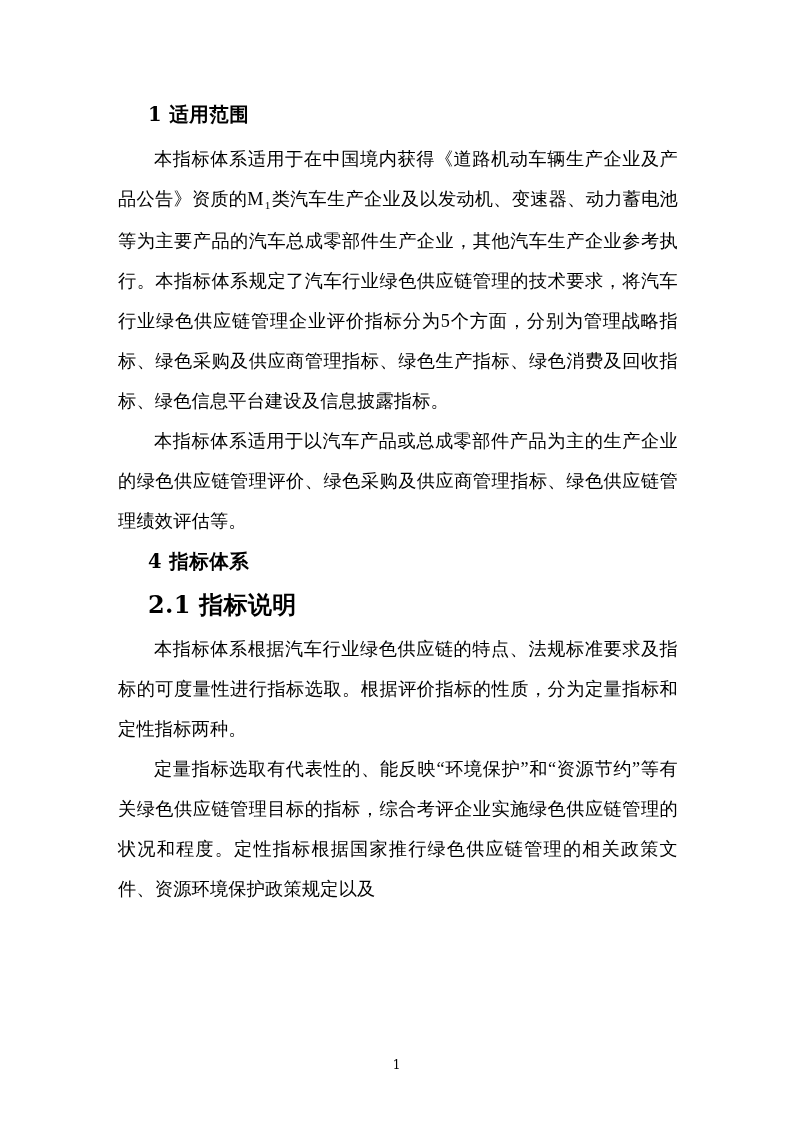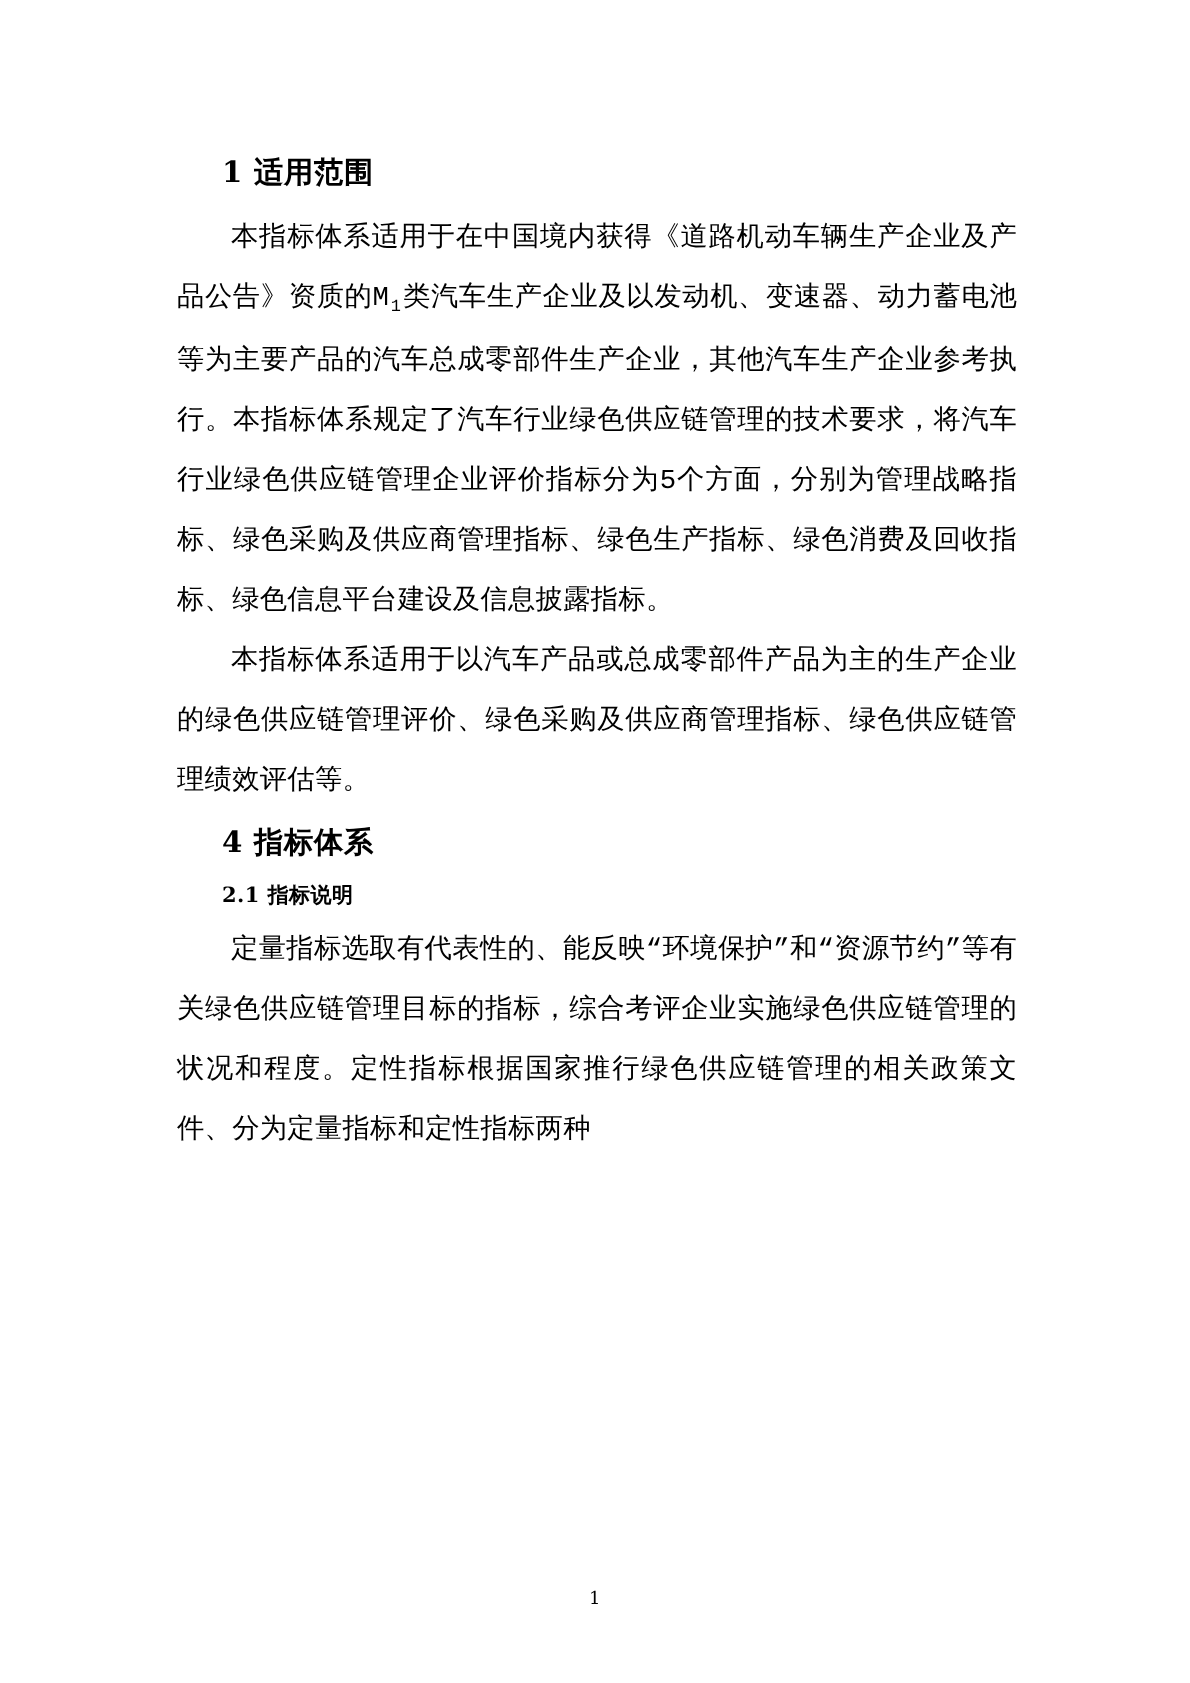--- a/index.html
+++ b/index.html
@@ -32,30 +32,30 @@
     font-size: 19.5px;
     font-weight: bold;
     line-height: 1.5;
     margin: 0 0 10px 0;
     padding: 0;
     text-indent: 30px;
     letter-spacing: 0.5px;
   }
   h2.heading-2 {
     font-family: "DejaVu Serif", "Liberation Serif", serif;
-    font-size: 14px;
+    font-size: 24px;
     font-weight: bold;
     line-height: 1.5;
     margin: 0 0 6px 0;
     padding: 0;
     text-indent: 30px;
     letter-spacing: 0.3px;
   }
   p.body-para {
-    font-family: Liberation Mono, monospace;
+    font-family: Liberation Serif, serif;
     font-size: 18.2px;
     line-height: 40px;
     margin: 0;
     padding: 0;
     text-indent: 36px;
     text-align: justify;
     text-justify: inter-ideograph;
     letter-spacing: 0.2px;
   }
   .spacer-sm { height: 6px; }
@@ -88,19 +88,20 @@
     <p class="body-para">本指标体系适用于在中国境内获得《道路机动车辆生产企业及产品公告》资质的M<sub class="sub">1</sub>类汽车生产企业及以发动机、变速器、动力蓄电池等为主要产品的汽车总成零部件生产企业，其他汽车生产企业参考执行。本指标体系规定了汽车行业绿色供应链管理的技术要求，将汽车行业绿色供应链管理企业评价指标分为5个方面，分别为管理战略指标、绿色采购及供应商管理指标、绿色生产指标、绿色消费及回收指标、绿色信息平台建设及信息披露指标。</p>
 
     <p class="body-para">本指标体系适用于以汽车产品或总成零部件产品为主的生产企业的绿色供应链管理评价、绿色采购及供应商管理指标、绿色供应链管理绩效评估等。</p>
 
     <div class="spacer-sm"></div>
 
     <h1 class="heading-1">4  指标体系</h1>
 
     <h2 class="heading-2">2.1 指标说明</h2>
 
+    <p class="body-para">本指标体系根据汽车行业绿色供应链的特点、法规标准要求及指标的可度量性进行指标选取。根据评价指标的性质，分为定量指标和定性指标两种。</p>
 
-    <p class="body-para">定量指标选取有代表性的、能反映“环境保护”和“资源节约”等有关绿色供应链管理目标的指标，综合考评企业实施绿色供应链管理的状况和程度。定性指标根据国家推行绿色供应链管理的相关政策文件、分为定量指标和定性指标两种</p>
+    <p class="body-para">定量指标选取有代表性的、能反映“环境保护”和“资源节约”等有关绿色供应链管理目标的指标，综合考评企业实施绿色供应链管理的状况和程度。定性指标根据国家推行绿色供应链管理的相关政策文件、资源环境保护政策规定以及</p>
 
   </div>
 
   <div class="page-number">1</div>
 </div>
 
 </body></html>

